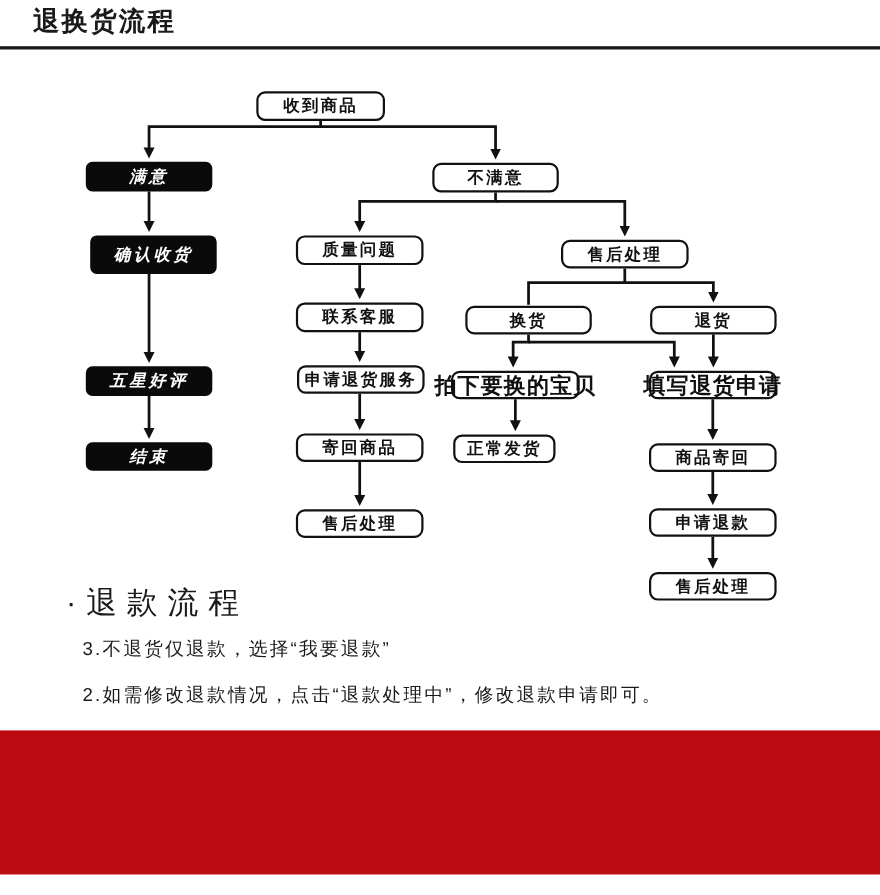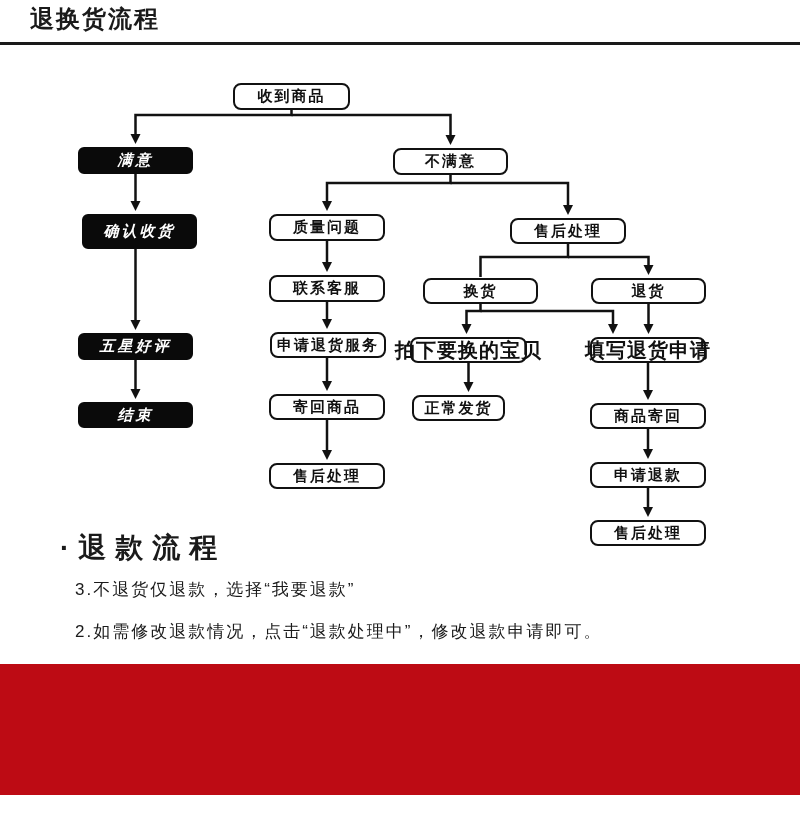--- a/index.html
+++ b/index.html
@@ -15,21 +15,21 @@
   .fc-layer{position:absolute;left:0;top:0;width:800px;height:560px;}
   .fc-box{position:absolute;box-sizing:border-box;display:flex;align-items:center;justify-content:center;
           background:#ffffff;border:2px solid #111111;border-radius:8px;
           font-size:15px;font-weight:600;letter-spacing:2px;color:#111111;white-space:nowrap;text-align:right;}
   .fc-box.dark{background:#0a0a0a;border-color:#0a0a0a;color:#ffffff;
                font-size:15px;font-weight:bold;letter-spacing:3px;border-radius:6px;font-style:italic;}
   .fc-box.tight{font-size:20px;letter-spacing:1px;}
   svg.connectors{position:absolute;left:0;top:0;}
 
   
-  .refund-heading{position:absolute;left:60px;top:529px;font-size:28px;font-weight:bold;
+  .refund-heading{position:absolute;left:60px;top:529px;font-size:28px;font-weight:normal;
                   letter-spacing:9px;color:#1a1a1a;}
   .refund-item{position:absolute;left:75px;font-size:17px;letter-spacing:2px;color:#1a1a1a;}
   .refund-item.i1{top:578px;}
   .refund-item.i2{top:620px;}
 
   
   .footer{position:absolute;left:0;top:664px;width:800px;height:131px;background:#bd0b14;}
 </style>
 </head>
 <body>

